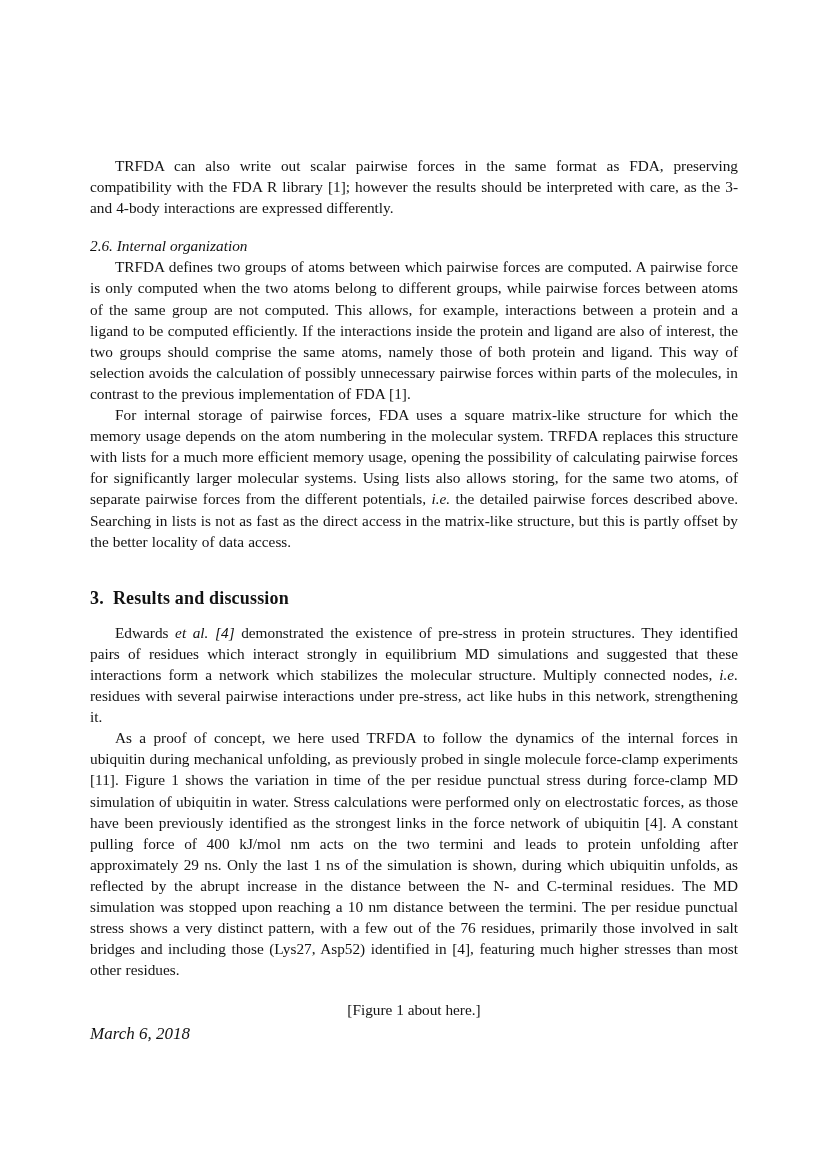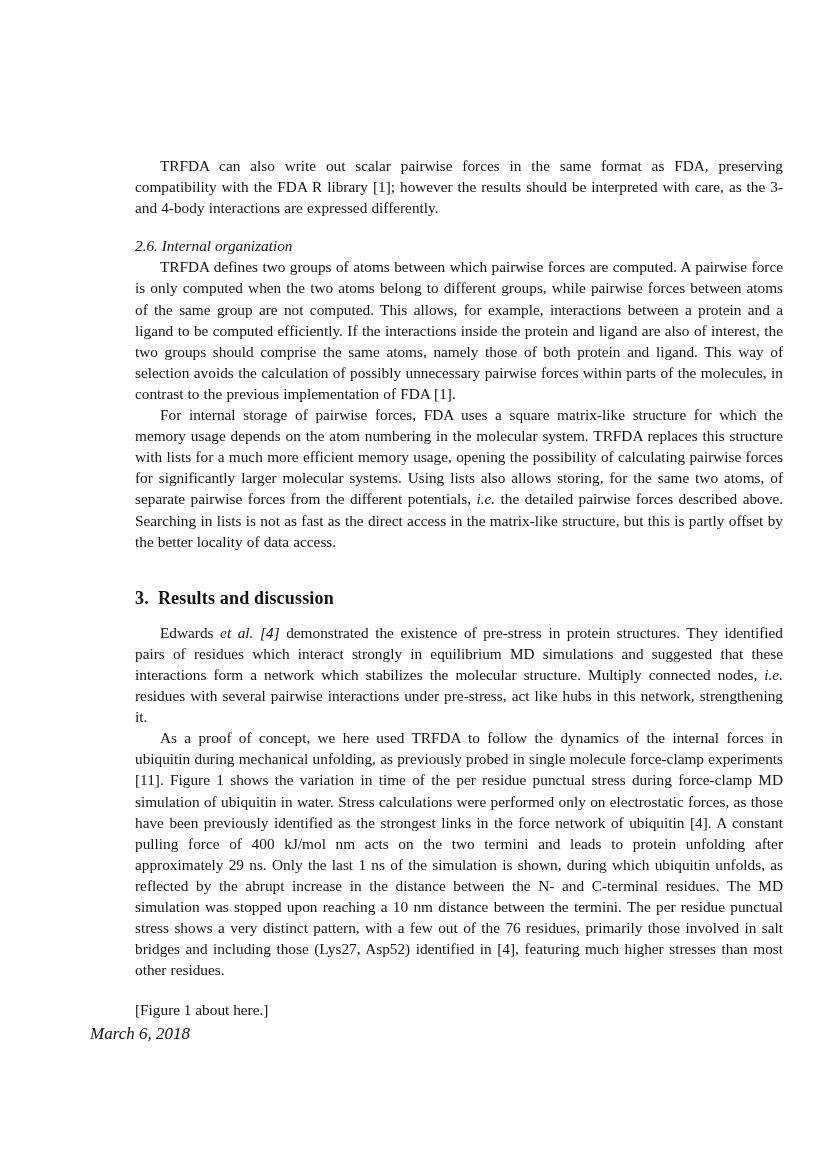--- a/index.html
+++ b/index.html
@@ -23,21 +23,20 @@
     top: 0;
     width: 648px;
     height: 1170px;
   }
 
   .body-text {
     position: absolute;
     top: 155px;
     left: 0;
     width: 648px;
-    margin-left: 45px;
   }
 
   p.para {
     margin: 0;
     text-indent: 25px;
     text-align: justify;
     font-size: 15.3px;
     line-height: 21.1px;
     hyphens: manual;
     -webkit-hyphens: manual;
@@ -74,20 +73,21 @@
   }
   h2.section .secnum {
     margin-right: 9px;
   }
 
   .figure-note {
     margin: 0;
     margin-top: 19px;
     font-size: 15.3px;
     line-height: 21.1px;
+    text-align: center;
     text-indent: 0;
   }
 
   .footer-date {
     position: absolute;
     top: 1025px;
     left: 0;
     width: 648px;
     font-style: italic;
     font-size: 17px;

